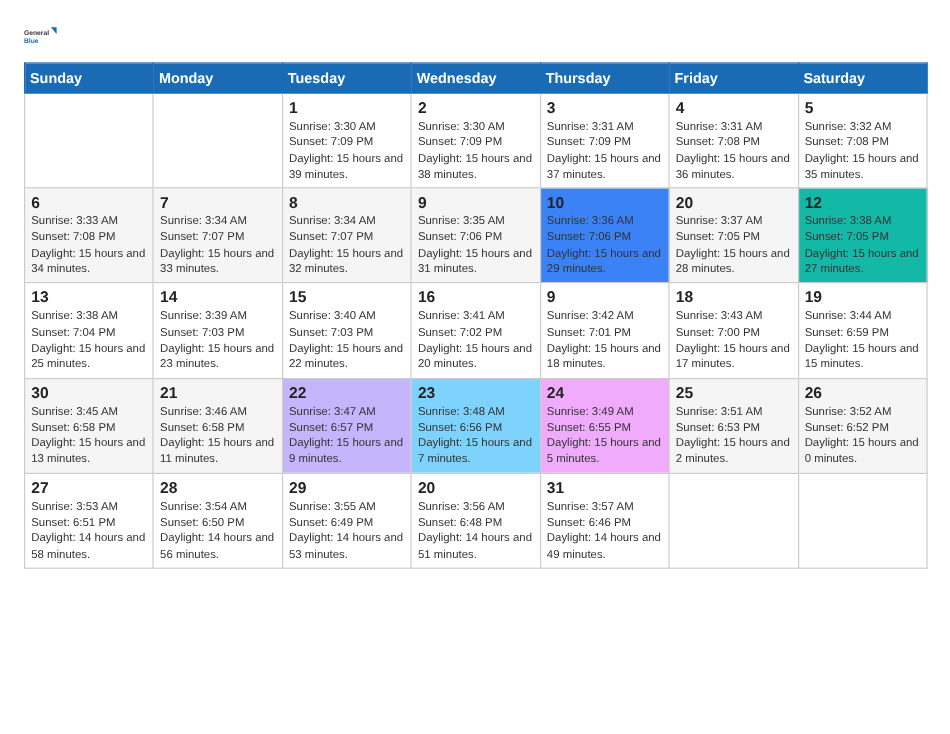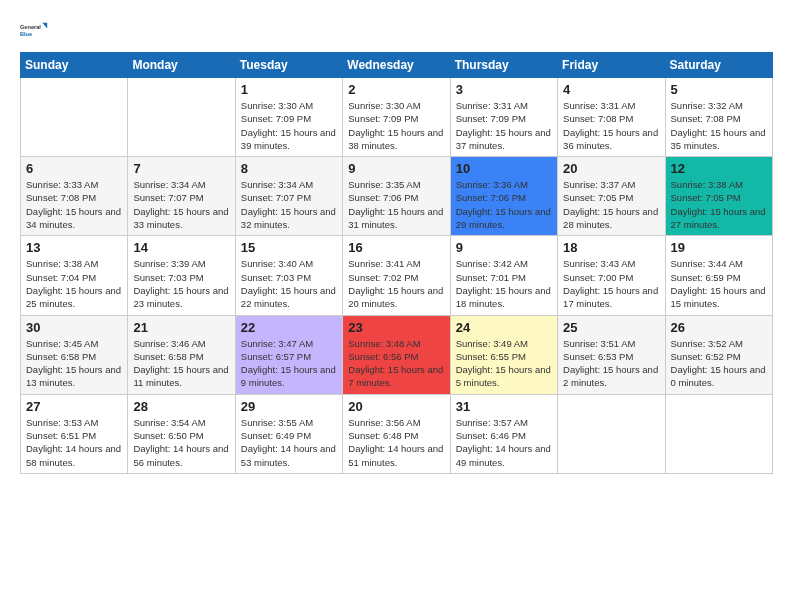--- a/index.html
+++ b/index.html
@@ -207,25 +207,25 @@
             <div class="day-info">Sunrise: 3:45 AM<br>Sunset: 6:58 PM<br>Daylight: 15 hours and 13 minutes.</div>
           </td>
           <td style="background: rgb(245, 245, 245); margin-left: 16px;">
             <span class="day-num">21</span>
             <div class="day-info">Sunrise: 3:46 AM<br>Sunset: 6:58 PM<br>Daylight: 15 hours and 11 minutes.</div>
           </td>
           <td style="background: #c4b5fd;">
             <span class="day-num">22</span>
             <div class="day-info">Sunrise: 3:47 AM<br>Sunset: 6:57 PM<br>Daylight: 15 hours and 9 minutes.</div>
           </td>
-          <td style="background: #ef4444; margin-top: 29px;">
+          <td style="background: #7dd3fc; margin-top: 29px;">
             <span class="day-num">23</span>
             <div class="day-info">Sunrise: 3:48 AM<br>Sunset: 6:56 PM<br>Daylight: 15 hours and 7 minutes.</div>
           </td>
-          <td style="background: #fef9c3; margin-top: 12px;">
+          <td style="background: #f0abfc; margin-top: 12px;">
             <span class="day-num">24</span>
             <div class="day-info">Sunrise: 3:49 AM<br>Sunset: 6:55 PM<br>Daylight: 15 hours and 5 minutes.</div>
           </td>
           <td style="background: rgb(245, 245, 245);">
             <span class="day-num">25</span>
             <div class="day-info">Sunrise: 3:51 AM<br>Sunset: 6:53 PM<br>Daylight: 15 hours and 2 minutes.</div>
           </td>
           <td style="background: rgb(245, 245, 245);">
             <span class="day-num">26</span>
             <div class="day-info">Sunrise: 3:52 AM<br>Sunset: 6:52 PM<br>Daylight: 15 hours and 0 minutes.</div>

